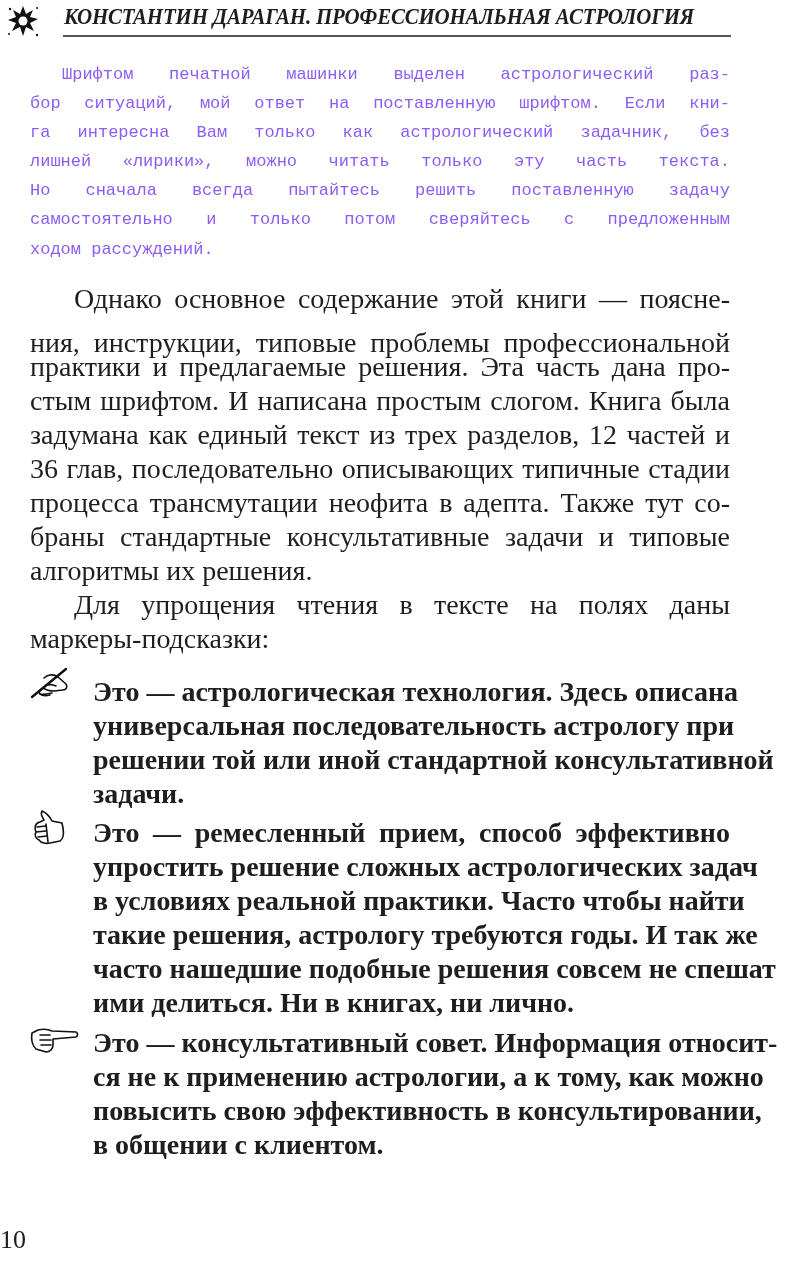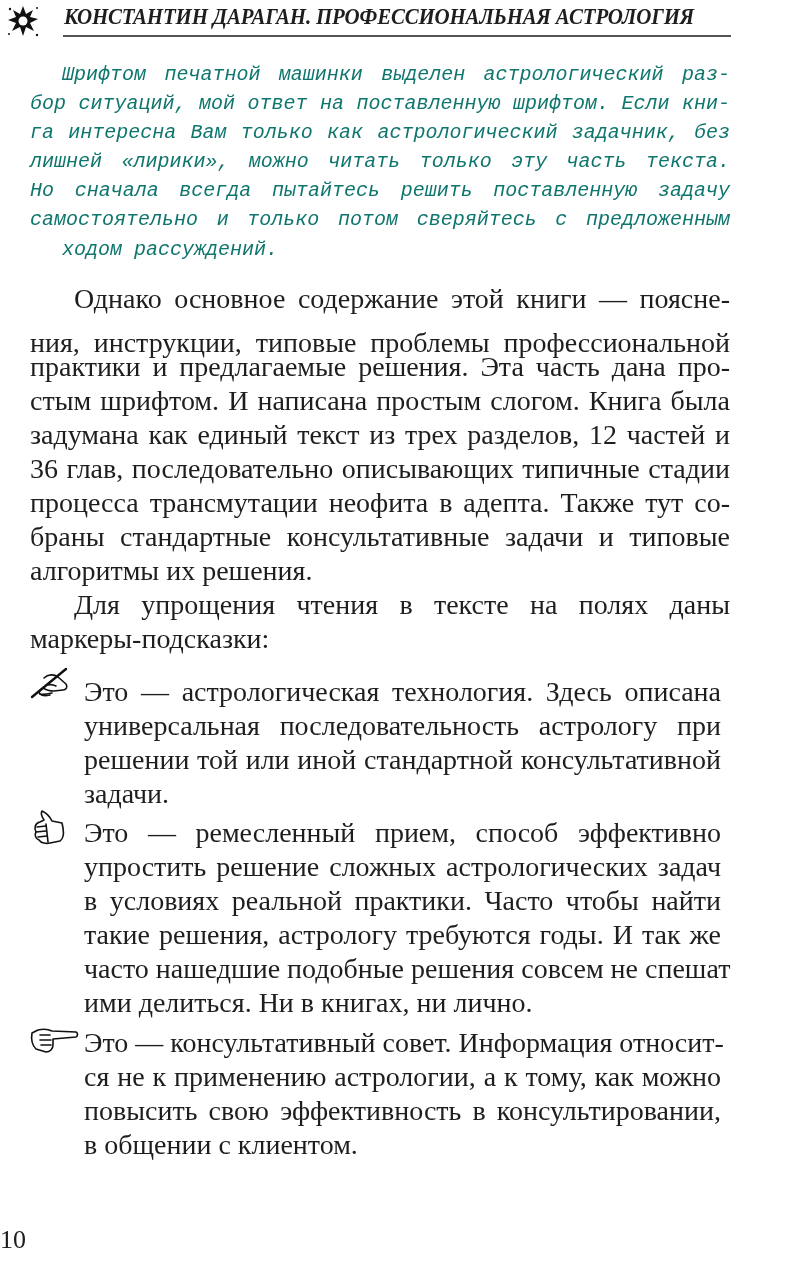--- a/index.html
+++ b/index.html
@@ -1,27 +1,27 @@
 <!DOCTYPE html>
 <html><head>
 <meta charset="utf-8">
 <style>
   html, body { margin: 0; padding: 0; background: #ffffff; }
   body { width: 800px; height: 1264px; position: relative; overflow: hidden; color: #1e1e1e; }
   .abs { position: absolute; }
   .header-icon { left: 6px; top: 4px; width: 34px; height: 34px; }
   .header-title { left: 64px; top: 4px; font-family: "Liberation Serif", serif; font-style: italic; font-weight: bold; font-size: 22.5px; letter-spacing: -0.2px; white-space: nowrap; transform: scaleX(0.93); transform-origin: left top; }
   .header-rule { left: 63px; top: 35px; width: 668px; height: 2px; background: #555; }
-  .tw-line { left: 30px; width: 700px; font-family: "Liberation Mono", monospace; font-size: 20px; color: #0f766e; white-space: nowrap; text-align: justify; text-align-last: justify; height: 24px; line-height: 24px; font-style: italic; }
+  .tw-line { left: 30px; width: 700px; font-family: "Liberation Mono", monospace; font-size: 17px; color: #8b5cf6; white-space: nowrap; text-align: justify; text-align-last: justify; height: 24px; line-height: 24px; }
   .tw-line.first { left: 62px; width: 668px; }
-  .tw-line.last { text-align-last: left; margin-left: 32px; }
+  .tw-line.last { text-align-last: left; }
   .sr-line { left: 30px; width: 700px; font-family: "Liberation Serif", serif; font-size: 28px; white-space: nowrap; text-align: justify; text-align-last: justify; height: 32px; line-height: 32px; }
   .sr-line.indent { left: 74px; width: 656px; }
   .sr-line.last { text-align-last: left; }
-  .mk-line { left: 84px; width: 637px; }
+  .mk-line { left: 93px; width: 637px; font-weight: bold; }
   .marker-icon { left: 26px; width: 56px; height: 40px; }
   .page-number { left: 0; width: 760px; top: 1224px; text-align: left; font-family: "Liberation Serif", serif; font-size: 26px; line-height: 32px; }
 </style>
 </head>
 <body>
 
 <div class="abs header-icon">
   <svg width="34" height="34" viewBox="0 0 34 34">
     <g fill="#111">
       <polygon points="17,2 20,10 27,6 24,13 32,15 24,19 28,27 20,23 17,32 14,23 6,27 10,19 2,16 10,13 7,6 14,10"></polygon>

